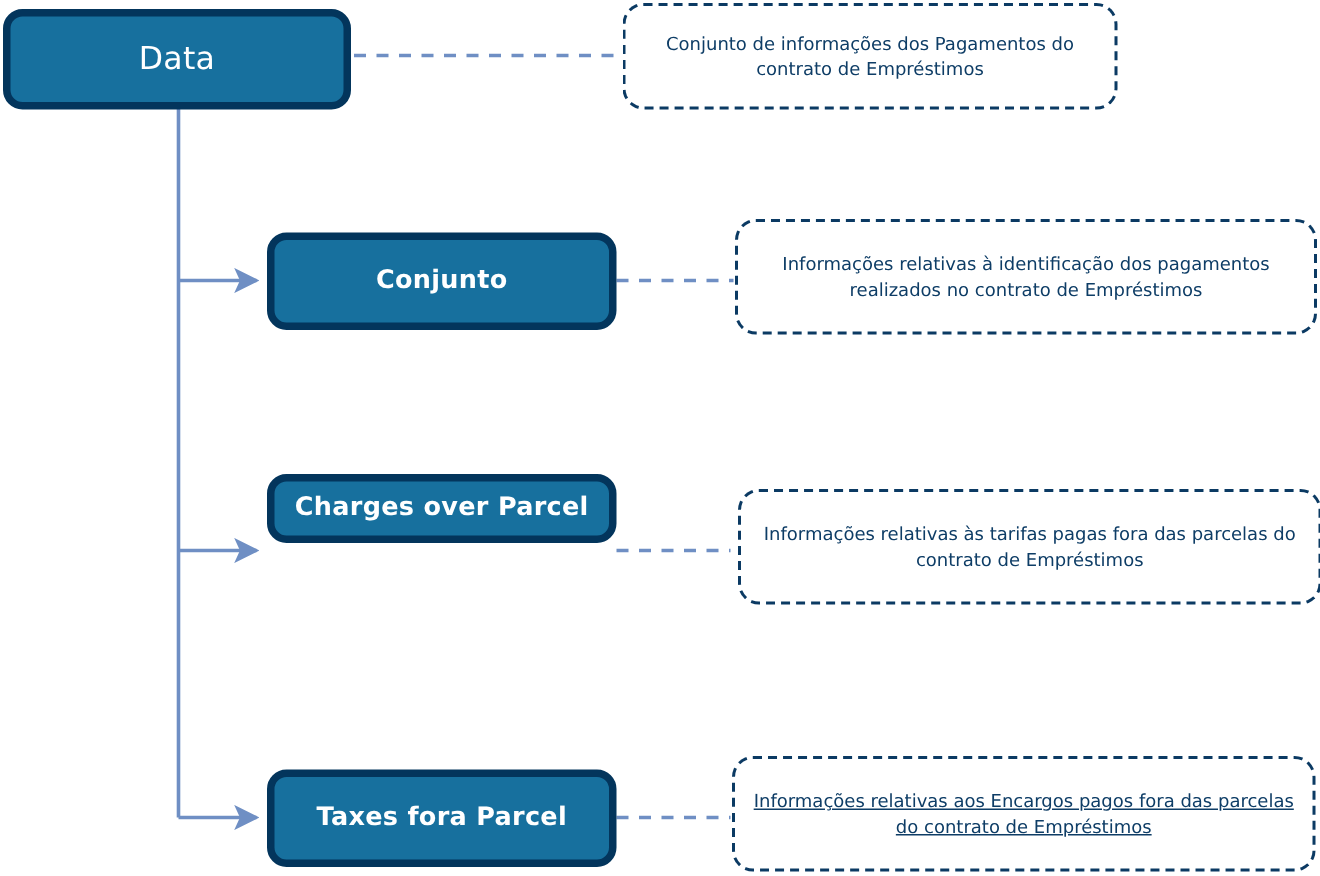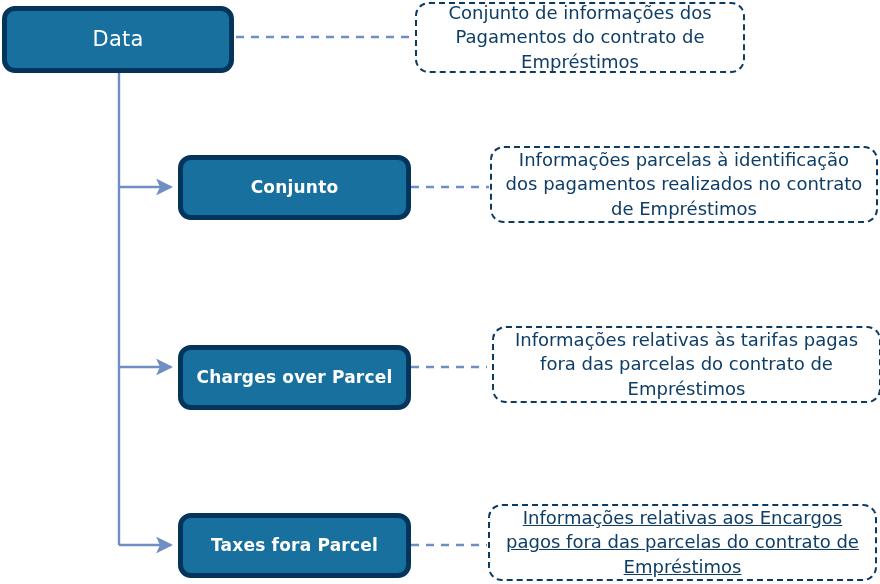--- a/index.html
+++ b/index.html
@@ -54,21 +54,21 @@
     position: absolute;
     box-sizing: border-box;
     background: #ffffff;
     border: 2px dashed #0b3a63;
     border-radius: 14px;
     display: flex;
     align-items: center;
     justify-content: center;
     text-align: center;
     color: #0e3d66;
-    font-size: 18px;
+    font-size: 12px;
     line-height: 1.35;
     padding: 4px 12px;
   }
 </style>
 </head>
 <body>
 
 <div id="canvas">
 
   <svg id="wires" viewBox="0 0 880 584" width="880" height="584" xmlns="http://www.w3.org/2000/svg">
@@ -95,24 +95,24 @@
   </div>
 
   <div class="note" style="left:415px; top:2px; width:330px; height:71px;">
     <span>Conjunto de informações dos Pagamentos do contrato de Empréstimos</span>
   </div>
 
   <div class="node" style="left:178px; top:155px; width:233px; height:65px;">
     <span>Conjunto</span>
   </div>
   <div class="note" style="left:490px; top:146px; width:388px; height:77px;">
-    <span>Informações parcelas à identificação dos pagamentos realizados no contrato de Empréstimos</span>
+    <span>Informações relativas à identificação dos pagamentos realizados no contrato de Empréstimos</span>
   </div>
 
-  <div class="node" style="left:178px; top:345px; width:233px; height:65px;">
+  <div class="node" style="left:178px; top:316px; width:233px; height:46px;">
     <span>Charges over Parcel</span>
   </div>
   <div class="note" style="left:492px; top:326px; width:389px; height:77px;">
     <span>Informações relativas às tarifas pagas fora das parcelas do contrato de Empréstimos</span>
   </div>
 
   <div class="node" style="left:178px; top:513px; width:233px; height:65px;">
     <span>Taxes fora Parcel</span>
   </div>
   <div class="note" style="left:488px; top:504px; width:389px; height:77px;text-decoration:underline;">

